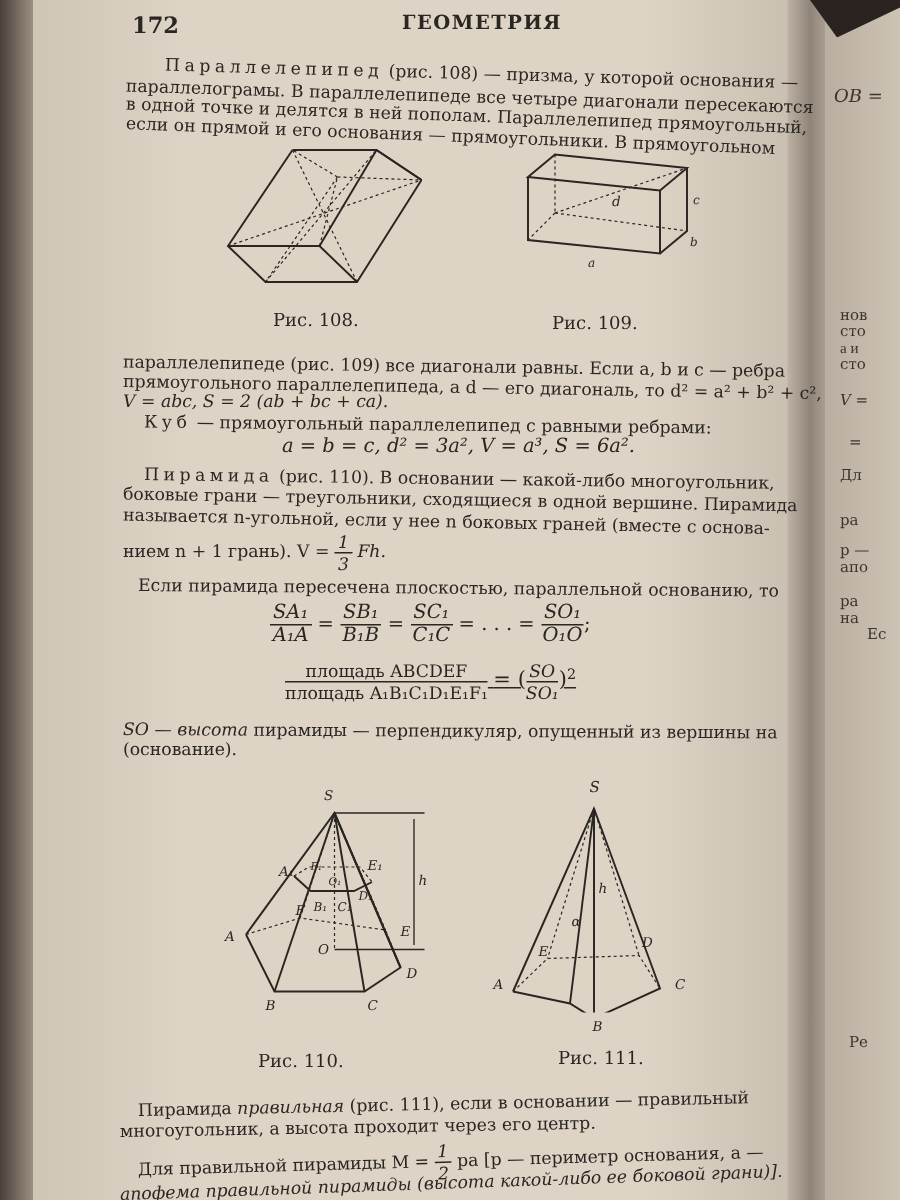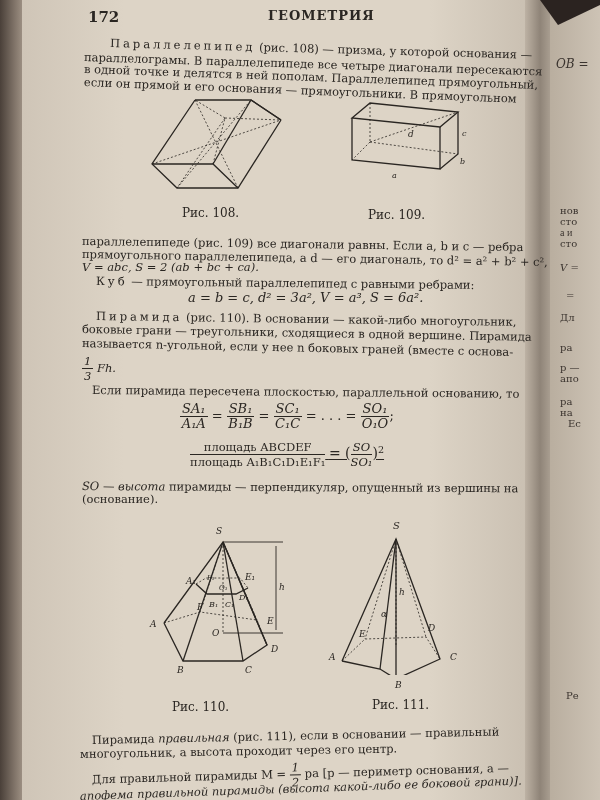--- a/index.html
+++ b/index.html
@@ -58,21 +58,21 @@
   <div class="rp-txt" style="left:10px;top:227px;font-family:Liberation Serif, serif;">а и</div>
   <div class="rp-txt" style="left:10px;top:238px;">сто</div>
   <div class="rp-txt" style="left:10px;top:262px;font-style:italic;">V =</div>
   <div class="rp-txt" style="left:16px;top:290px;">=</div>
   <div class="rp-txt" style="left:10px;top:312px;">Дл</div>
   <div class="rp-txt" style="left:10px;top:342px;">ра</div>
   <div class="rp-txt" style="left:10px;top:362px;">p —</div>
   <div class="rp-txt" style="left:10px;top:373px;">апо</div>
   <div class="rp-txt" style="left:10px;top:396px;">ра</div>
   <div class="rp-txt" style="left:10px;top:407px;text-align:center;">на</div>
-  <div class="rp-txt" style="left:18px;top:418px;">Ес</div>
+  <div class="rp-txt" style="left:28px;top:418px;">Ес</div>
   <div class="rp-txt" style="left:16px;top:690px;">Ре</div>
 </div>
 <div class="corner-shadow"></div>
 
 <div class="hdr page-num">172</div>
 <div class="hdr running">ГЕОМЕТРИЯ</div>
 
 <div class="txt" style="left:110px;top:37px;transform:rotate(1.6deg);transform-origin:left;">
   <span class="spaced">Параллелепипед</span><span> (рис. 108) — призма, у которой основания —</span>
 </div>
@@ -127,21 +127,21 @@
   <span class="spaced">Куб</span><span> — прямоугольный параллелепипед с равными ребрами:</span>
 </div>
 <div class="formula it" style="left:188px;top:290px;">a = b = c,   d² = 3a²,   V = a³,   S = 6a².</div>
 
 <div class="txt" style="left:96px;top:310px;transform:rotate(0.8deg);transform-origin:left;">
   <span class="spaced">Пирамида</span><span> (рис. 110). В основании — какой-либо многоугольник,</span>
 </div>
 <div class="txt" style="left:82px;top:323px;transform:rotate(1deg);transform-origin:left;">боковые грани — треугольники, сходящиеся в одной вершине. Пирамида</div>
 <div class="txt" style="left:82px;top:337px;transform:rotate(1.2deg);transform-origin:left;">называется n-угольной, если у нее n боковых граней (вместе с основа-</div>
 <div class="txt" style="left:82px;top:354px;">
-  <span class="frac"><span class="num">1</span><span>3</span></span><span class="it"> Fh.</span>
+  <span>нием n + 1 грань).   V = </span><span class="frac"><span class="num">1</span><span>3</span></span><span class="it"> Fh.</span>
 </div>
 
 <div class="txt" style="left:92px;top:384px;transform:rotate(0.5deg);transform-origin:left;">Если пирамида пересечена плоскостью, параллельной основанию, то</div>
 
 <div class="formula" style="left:180px;top:402px;">
   <span class="frac"><span class="num">SA₁</span><span>A₁A</span></span> = 
   <span class="frac"><span class="num">SB₁</span><span>B₁B</span></span> = 
   <span class="frac"><span class="num">SC₁</span><span>C₁C</span></span><span> = . . . = </span><span class="frac"><span class="num">SO₁</span><span>O₁O</span></span><span>;</span>
 </div>
 

